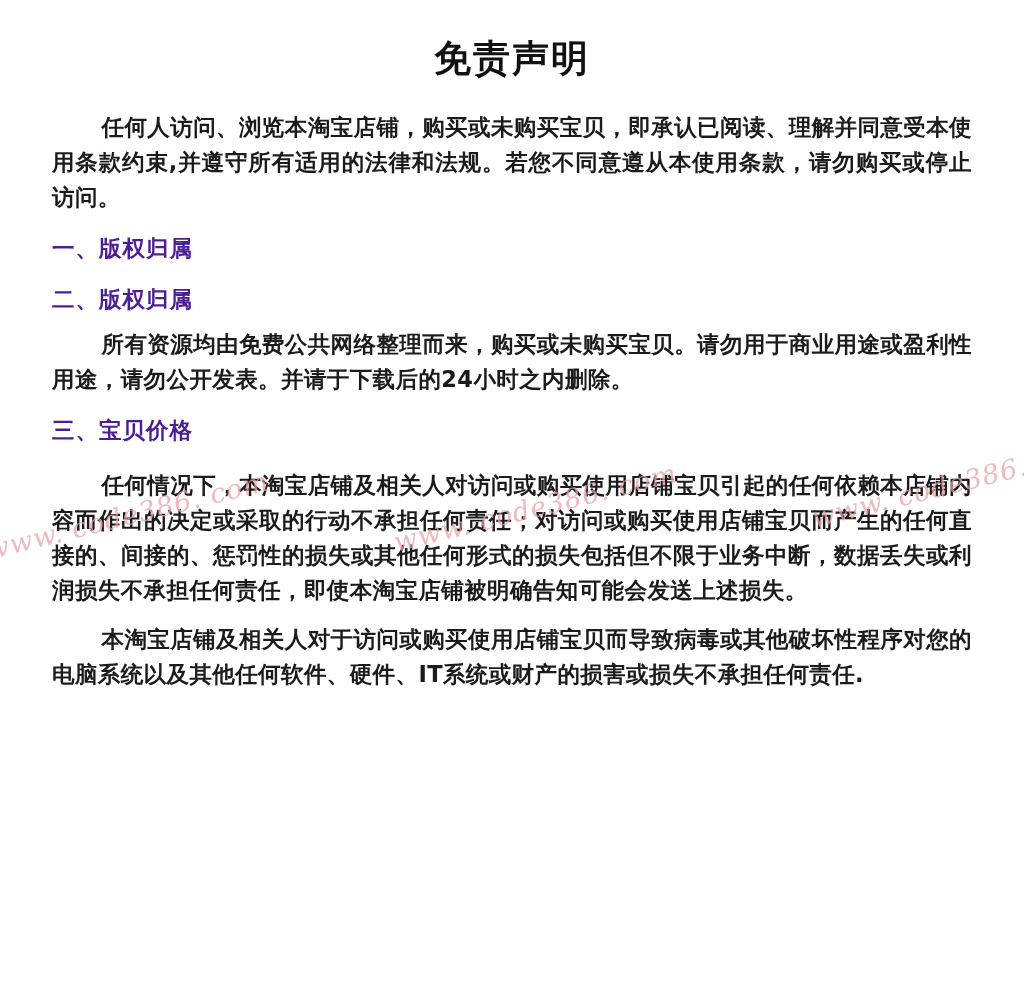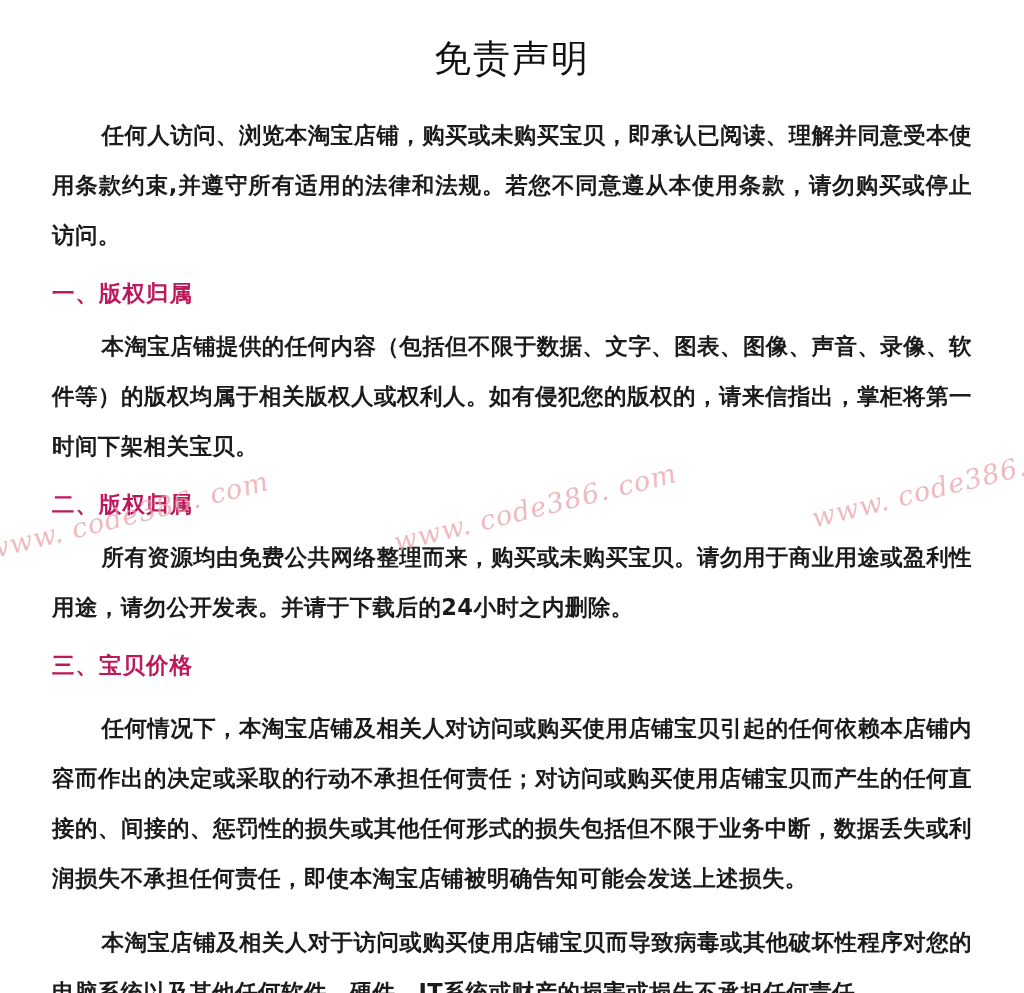--- a/index.html
+++ b/index.html
@@ -18,44 +18,44 @@
   .page {
     position: relative;
     width: 1024px;
     height: 993px;
     box-sizing: border-box;
     padding: 20px 52px 0 52px;
   }
   .doc-title {
     text-align: center;
     font-size: 37px;
-    font-weight: 400;
+    font-weight: 700;
     letter-spacing: 2px;
     margin: 14px 0 26px 0;
     color: #111;
   }
   .para {
     font-size: 22.5px;
-    line-height: 50px;
+    line-height: 35px;
     font-weight: 700;
     letter-spacing: 0.4px;
     margin: 0 0 14px 0;
     text-align: justify;
     color: #1b1b1b;
   }
   .para.indent {
     text-indent: 2.2em;
   }
   .section-head {
     font-size: 22.5px;
     line-height: 35px;
     font-weight: 700;
     letter-spacing: 1px;
     margin: 16px 0 10px 0;
-    color: #be185d;
+    color: #4c1d95;
   }
   .gap-top {
     margin-top: 20px;
   }
   
   .wm {
     position: absolute;
     font-family: "DejaVu Serif", "Liberation Serif", serif;
     font-size: 27px;
     color: #e8a0a6;
@@ -73,21 +73,20 @@
 </head>
 <body>
 
 <div class="page">
 
   <h1 class="doc-title">免责声明</h1>
 
   <p class="para indent">任何人访问、浏览本淘宝店铺，购买或未购买宝贝，即承认已阅读、理解并同意受本使用条款约束,并遵守所有适用的法律和法规。若您不同意遵从本使用条款，请勿购买或停止访问。</p>
 
   <h2 class="section-head">一、版权归属</h2>
-  <p class="para indent">本淘宝店铺提供的任何内容（包括但不限于数据、文字、图表、图像、声音、录像、软件等）的版权均属于相关版权人或权利人。如有侵犯您的版权的，请来信指出，掌柜将第一时间下架相关宝贝。</p>
 
   <h2 class="section-head">二、版权归属</h2>
   <p class="para indent">所有资源均由免费公共网络整理而来，购买或未购买宝贝。请勿用于商业用途或盈利性用途，请勿公开发表。并请于下载后的24小时之内删除。</p>
 
   <h2 class="section-head">三、宝贝价格</h2>
 
   <p class="para indent gap-top">任何情况下，本淘宝店铺及相关人对访问或购买使用店铺宝贝引起的任何依赖本店铺内容而作出的决定或采取的行动不承担任何责任；对访问或购买使用店铺宝贝而产生的任何直接的、间接的、惩罚性的损失或其他任何形式的损失包括但不限于业务中断，数据丢失或利润损失不承担任何责任，即使本淘宝店铺被明确告知可能会发送上述损失。</p>
   <p class="para indent">本淘宝店铺及相关人对于访问或购买使用店铺宝贝而导致病毒或其他破坏性程序对您的电脑系统以及其他任何软件、硬件、IT系统或财产的损害或损失不承担任何责任.</p>
 
   <div class="wm wm-1">www. code386. com</div>

